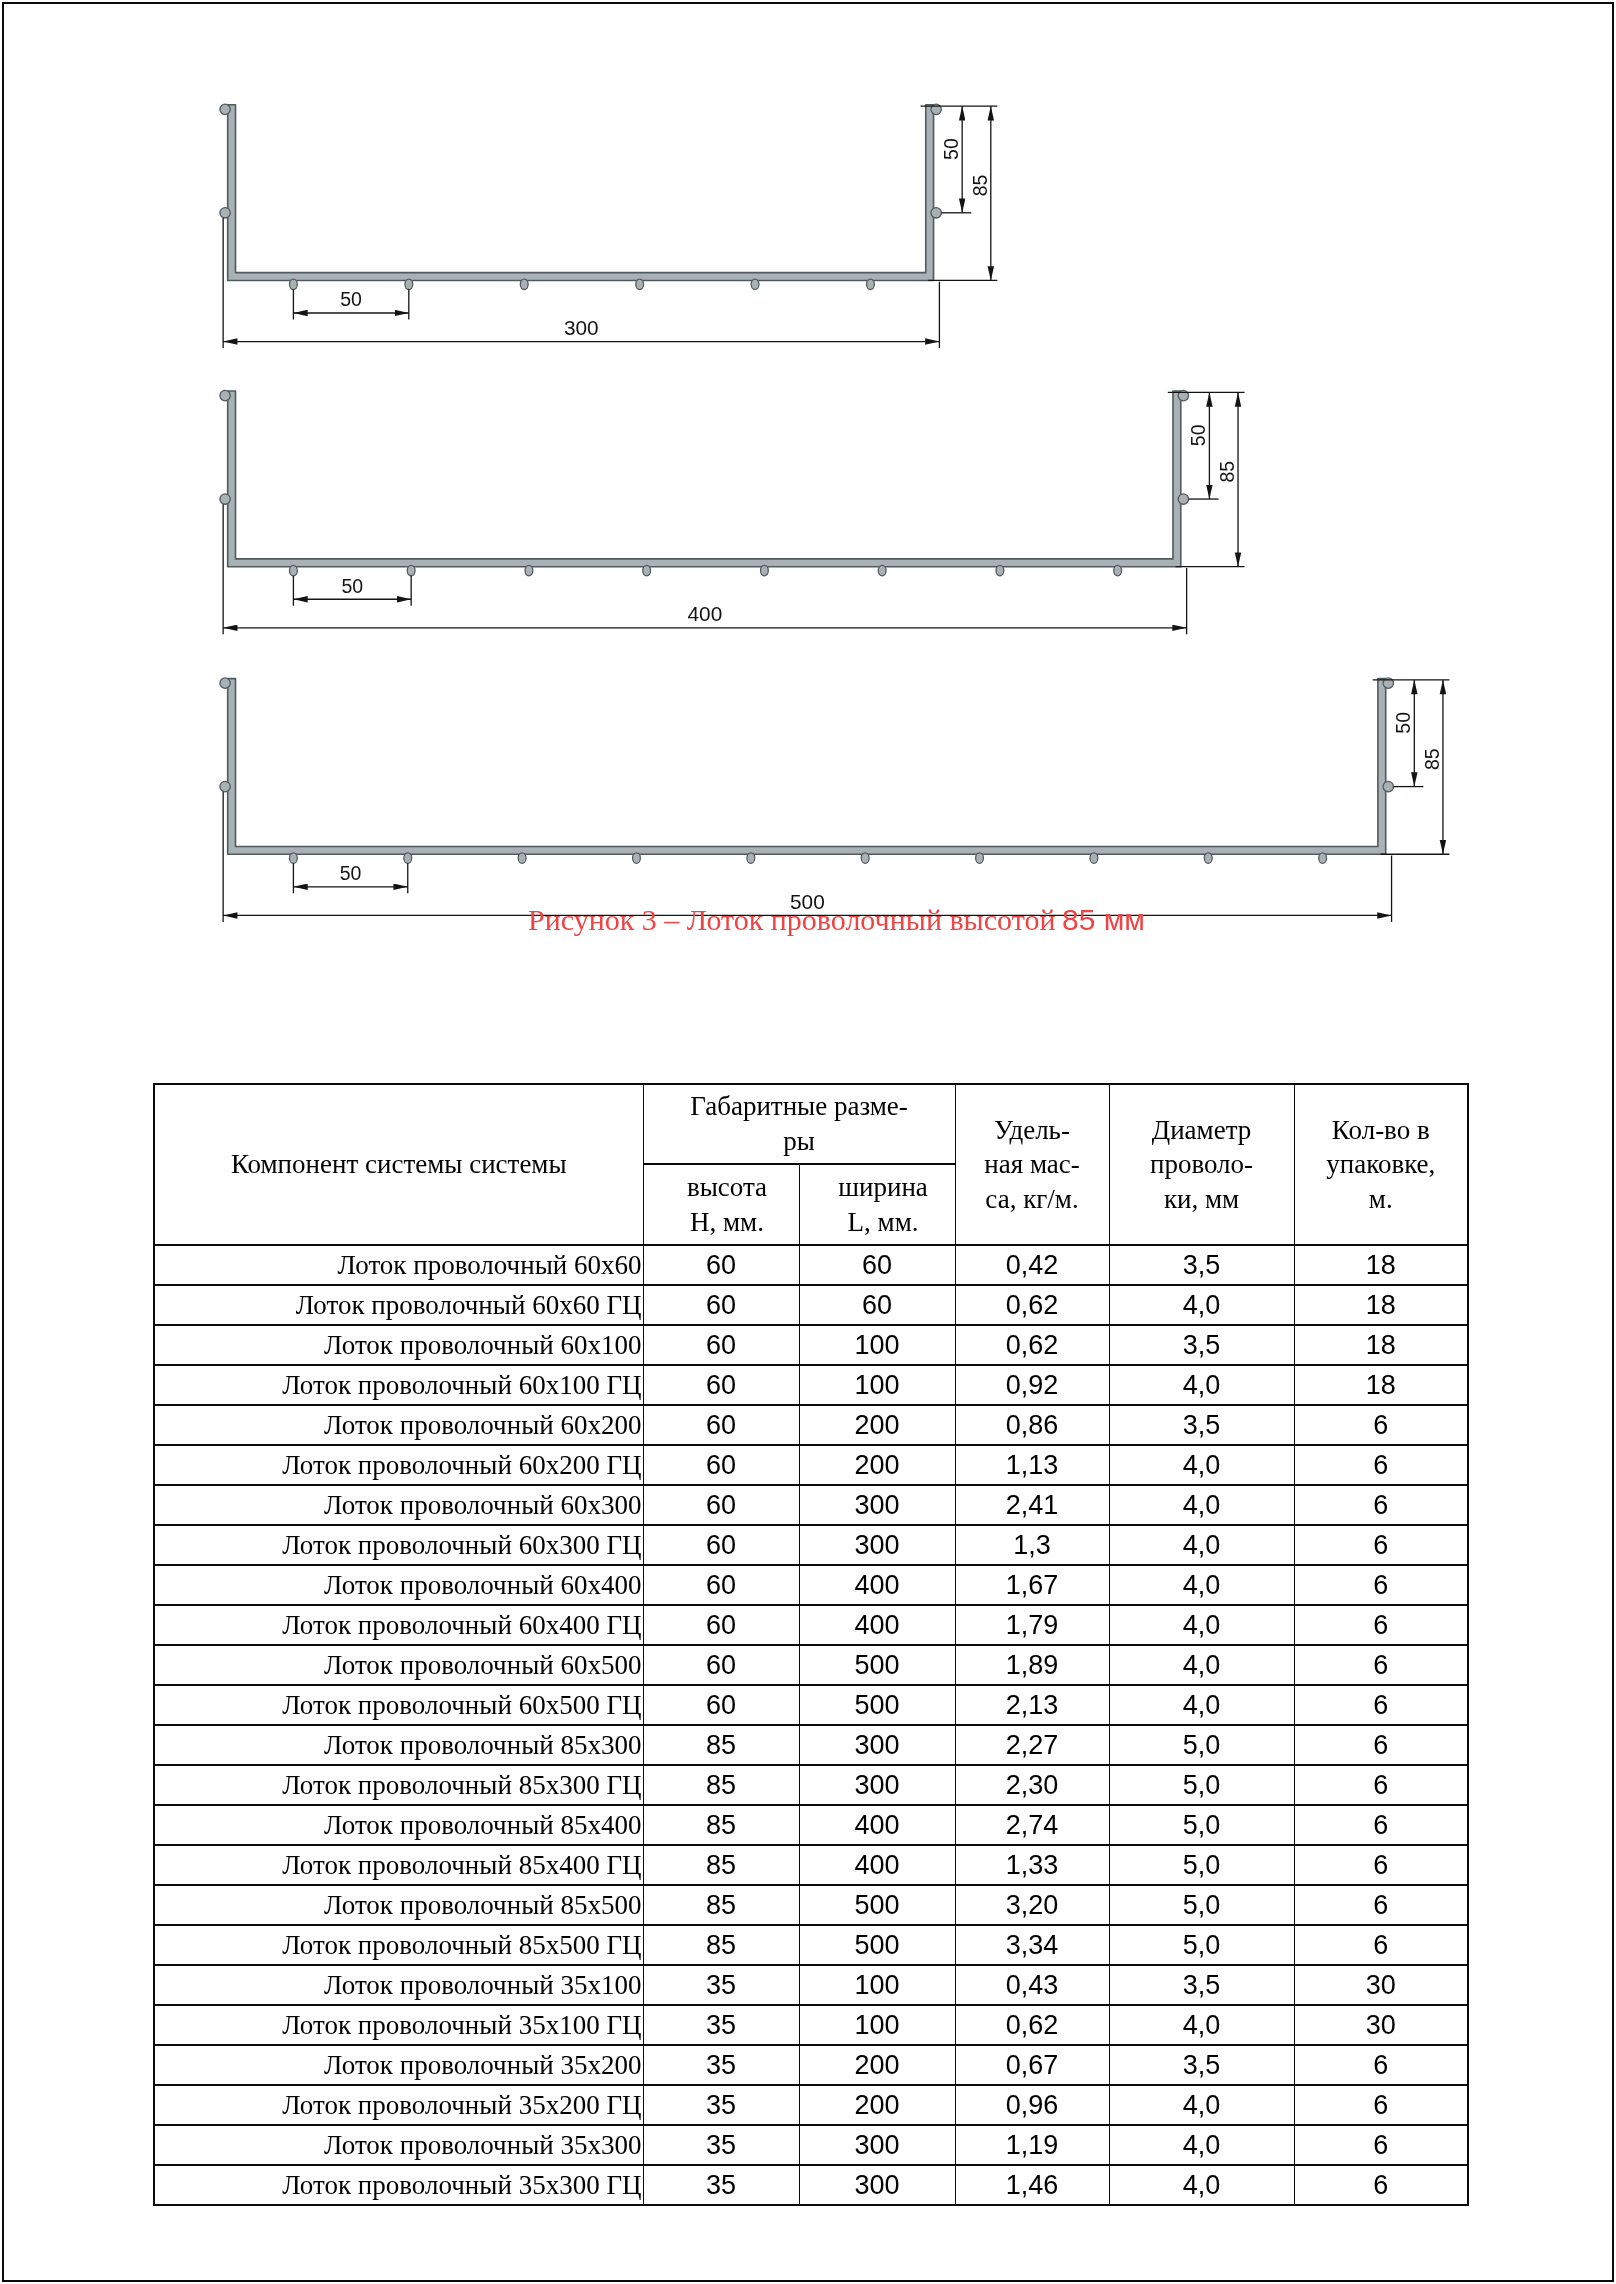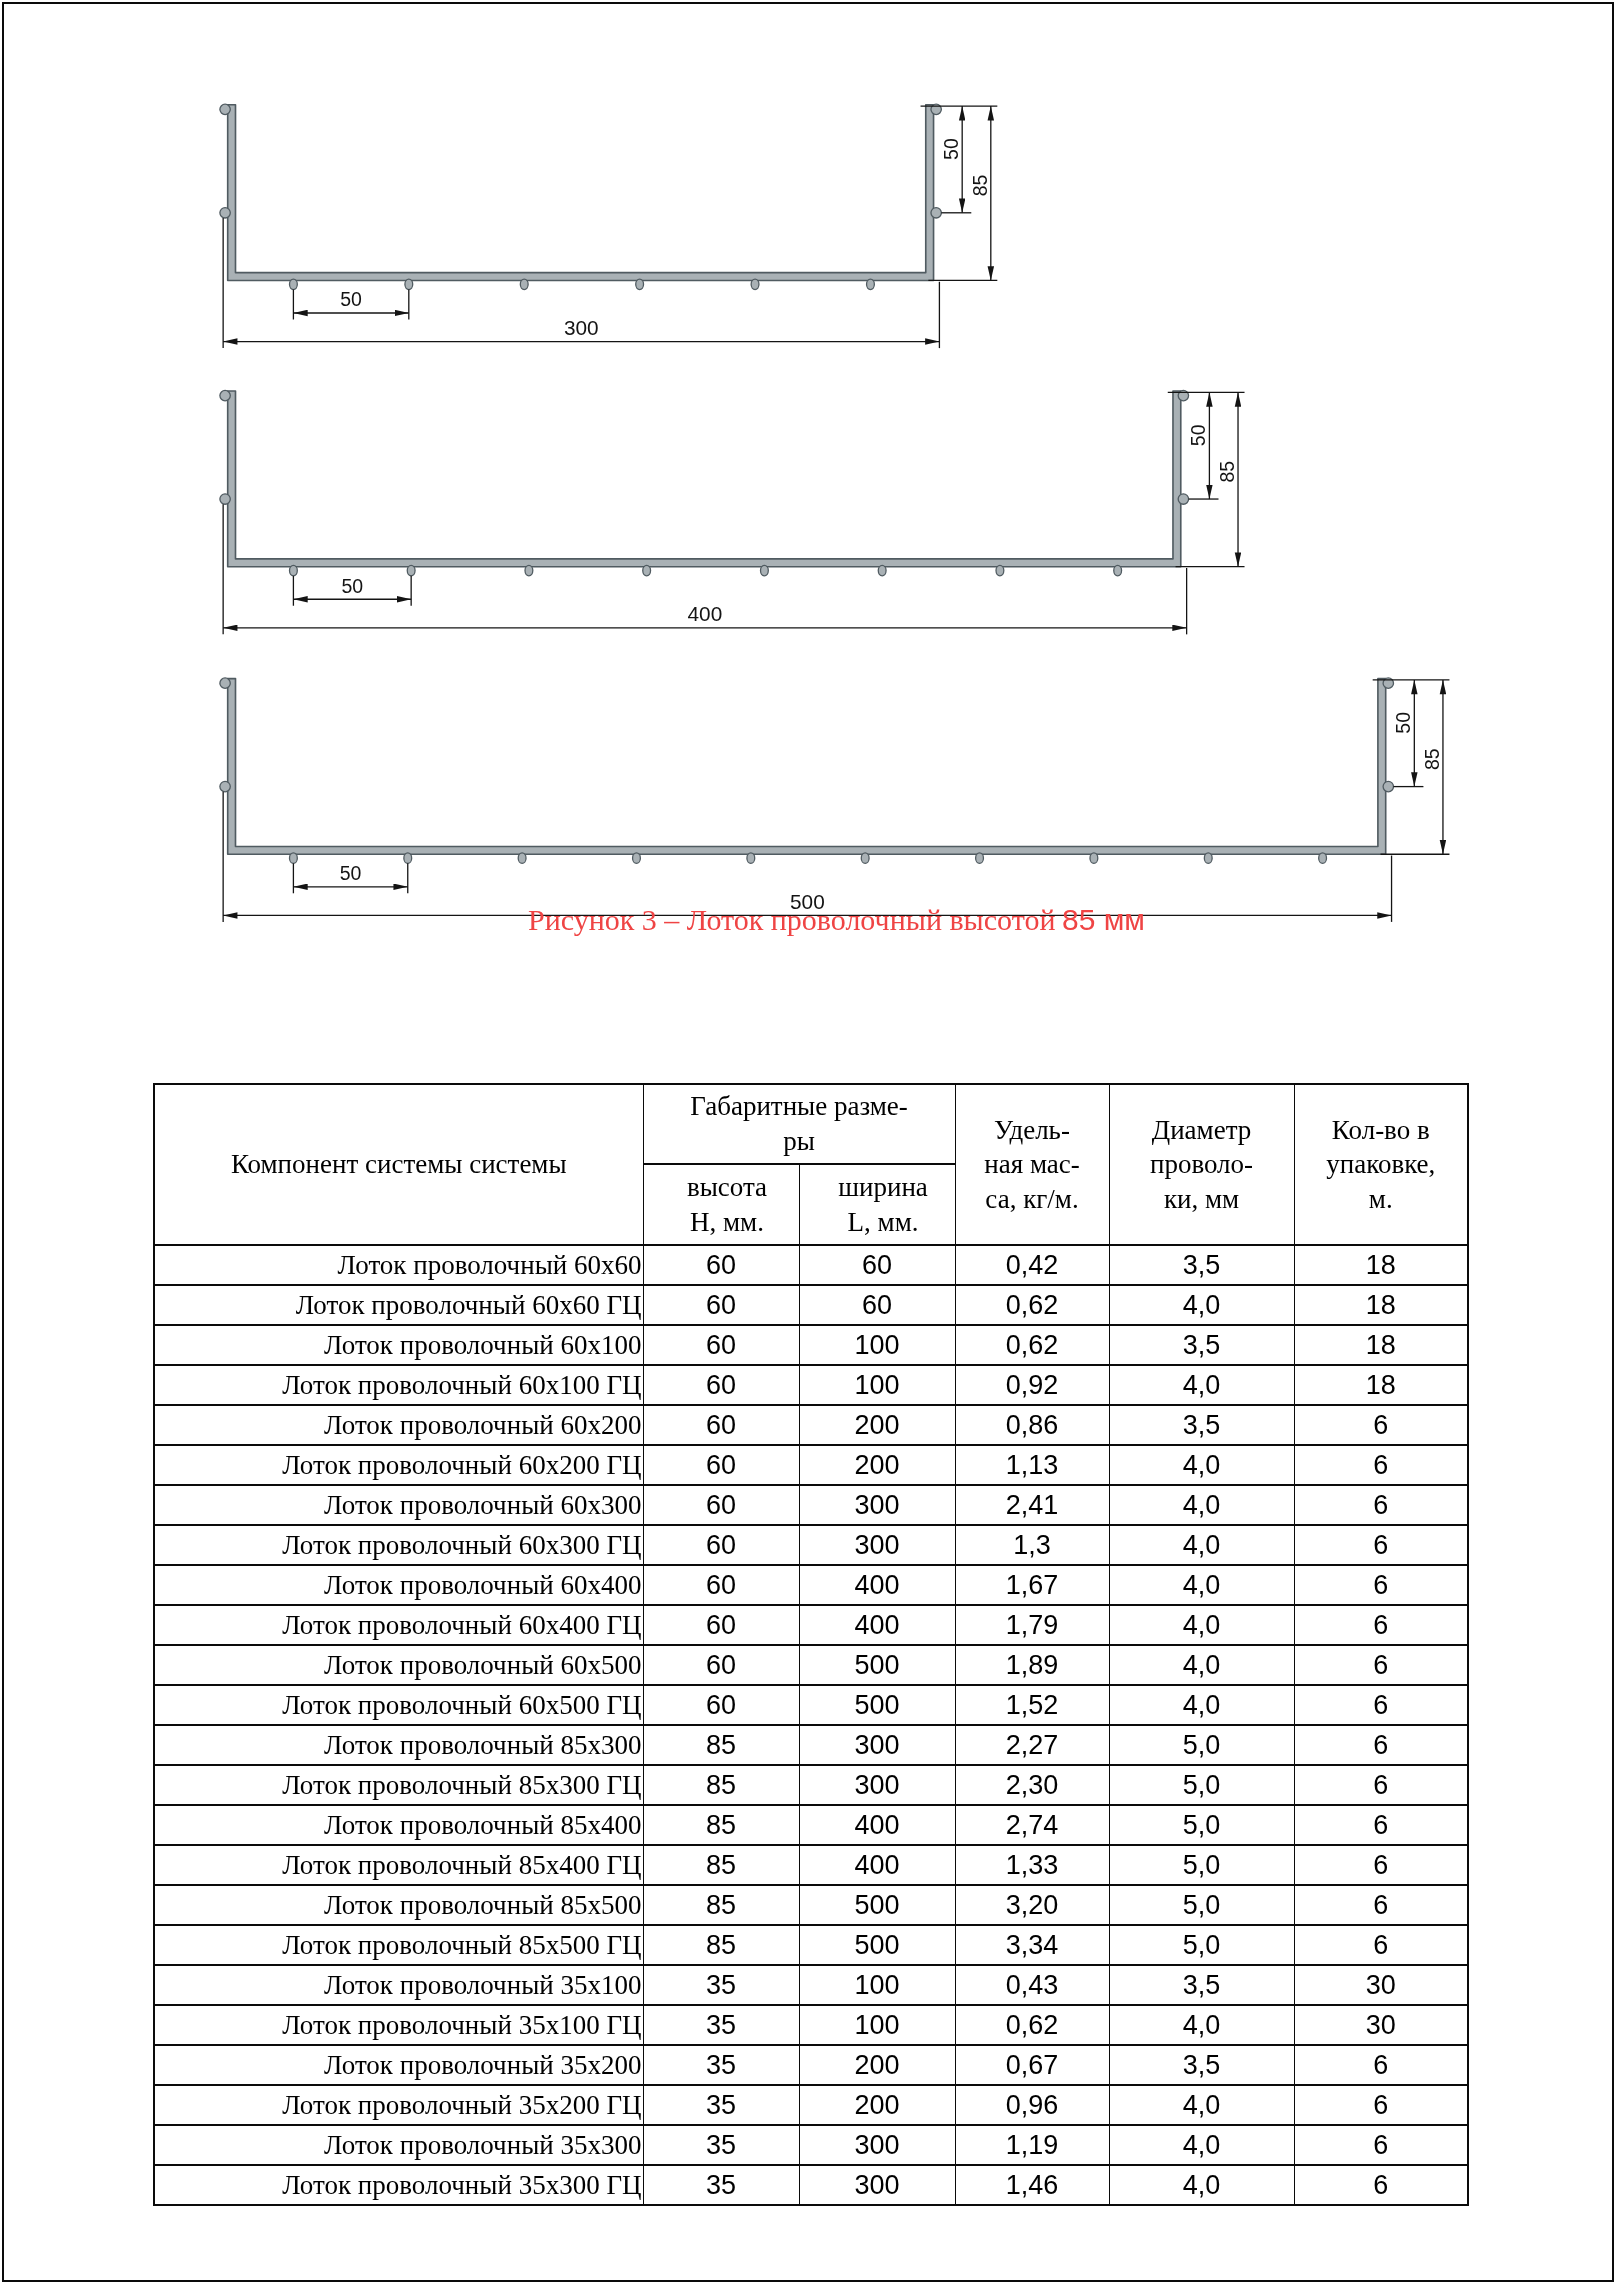--- a/index.html
+++ b/index.html
@@ -270,21 +270,21 @@
     <td class="c-num">60</td>
     <td class="c-num">500</td>
     <td class="c-num">1,89</td>
     <td class="c-num">4,0</td>
     <td class="c-num">6</td>
   </tr>
       <tr>
     <td class="c-name">Лоток проволочный 60х500 ГЦ</td>
     <td class="c-num">60</td>
     <td class="c-num">500</td>
-    <td class="c-num">1,52</td>
+    <td class="c-num">2,13</td>
     <td class="c-num">4,0</td>
     <td class="c-num">6</td>
   </tr>
       <tr>
     <td class="c-name">Лоток проволочный 85х300</td>
     <td class="c-num">85</td>
     <td class="c-num">300</td>
     <td class="c-num">2,27</td>
     <td class="c-num">5,0</td>
     <td class="c-num">6</td>

